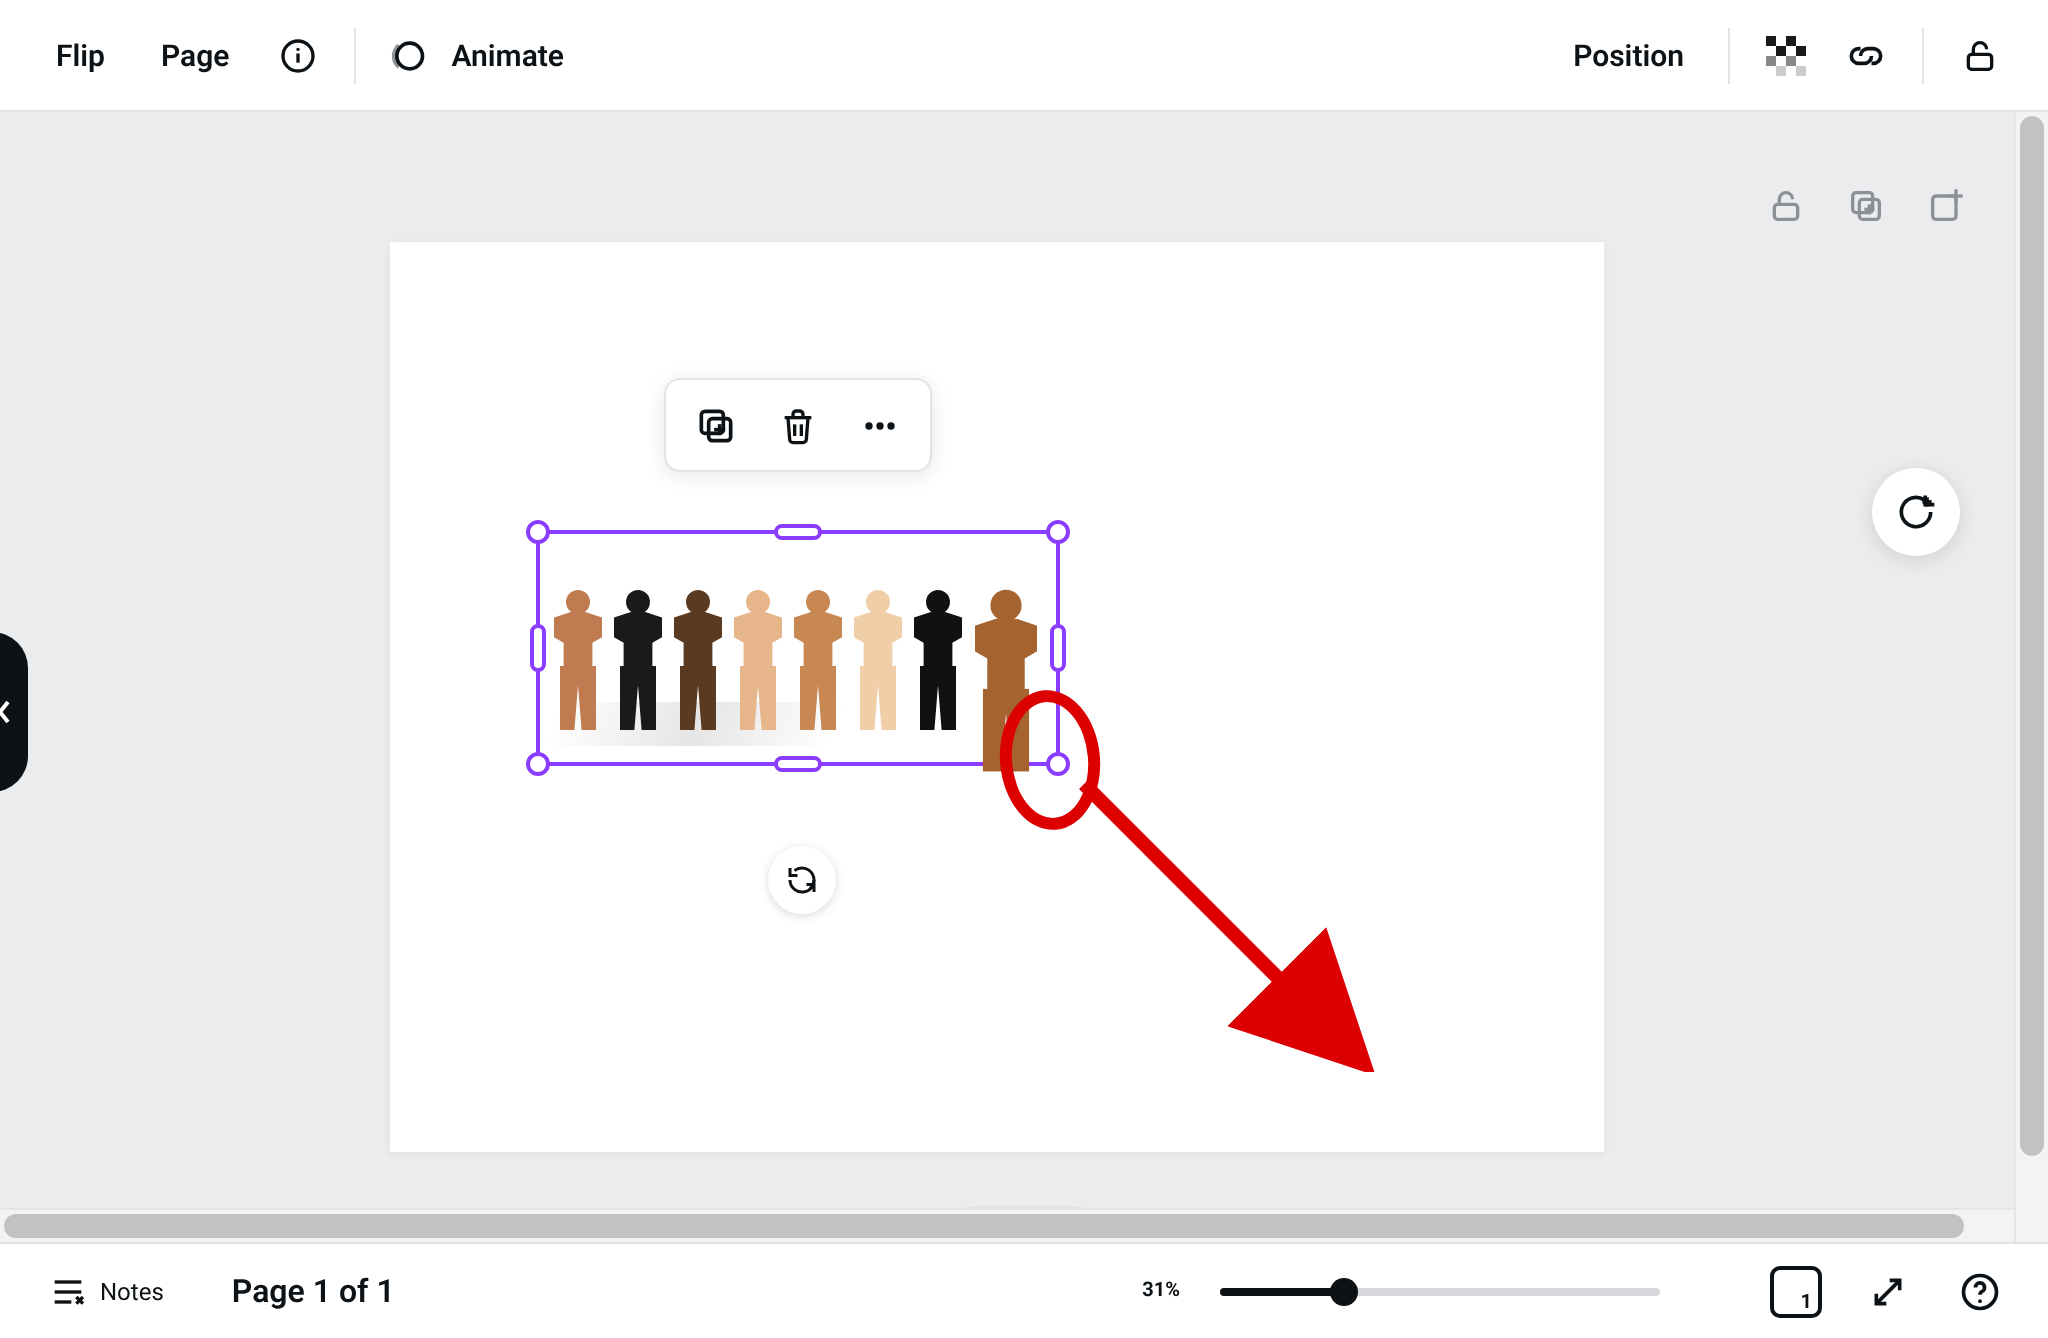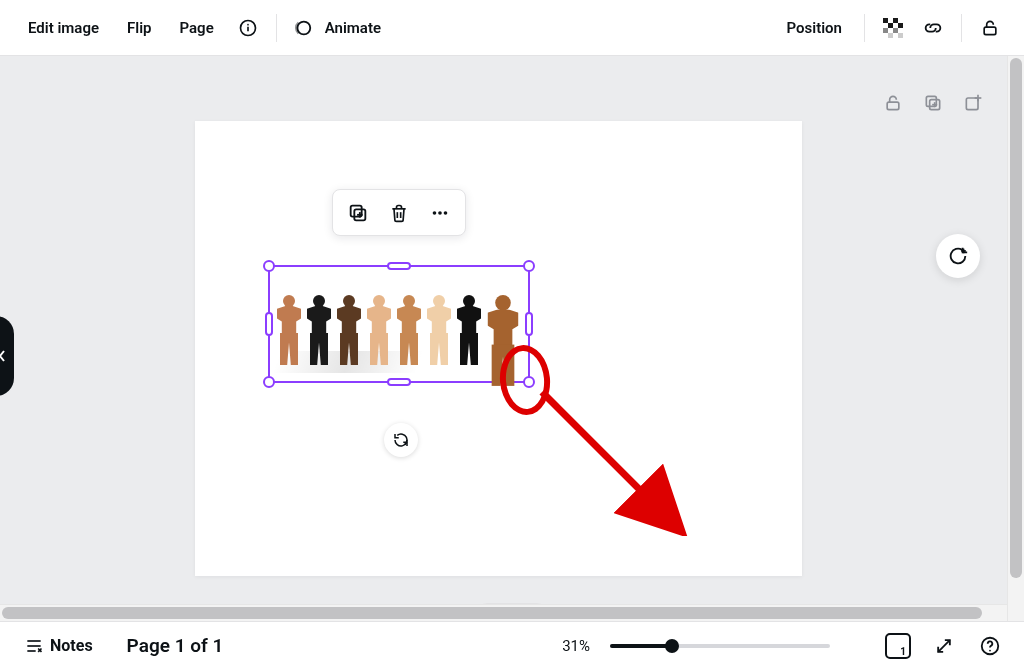--- a/index.html
+++ b/index.html
@@ -267,21 +267,20 @@
     width:26px;height:26px;border:2px solid #0d1216;border-radius:5px;
     z-index:-1; background:#fff;
   }
 
   svg { display:block; }
 </style>
 </head>
 <body>
 
 <div class="toolbar">
-  <div class="tb-item">Edit image</div>
   <div class="tb-item">Flip</div>
   <div class="tb-item">Page</div>
   <div class="tb-icon-btn">
     <svg width="20" height="20" viewBox="0 0 24 24" fill="none" stroke="#0d1216" stroke-width="2">
         <circle cx="12" cy="12" r="9"></circle>
         <line x1="12" y1="10.5" x2="12" y2="16"></line>
         <circle cx="12" cy="8" r="1" fill="#0d1216" stroke="none"></circle>
       </svg>
   </div>
   <div class="tb-sep"></div>
@@ -481,27 +480,27 @@
 </div>
 
 <div class="footer">
   <div class="foot-icon-btn" style="width:auto;padding:0 8px;gap:6px">
     <svg width="20" height="20" viewBox="0 0 24 24" fill="none" stroke="#0d1216" stroke-width="2">
         <line x1="4" y1="6" x2="20" y2="6"></line>
         <line x1="4" y1="12" x2="20" y2="12"></line>
         <line x1="4" y1="18" x2="14" y2="18"></line>
         <path d="M17 15l4 4M21 15l-4 4" stroke-width="2"></path>
       </svg>
-    <span style="font-weight:700;font-size:16px">Notes</span>
-  </div>
-  <div style="font-weight:600;font-size:19px;margin-left:16px">Page 1 of 1</div>
+    <span style="font-weight:400;font-size:12px">Notes</span>
+  </div>
+  <div style="font-weight:600;font-size:16px;margin-left:16px">Page 1 of 1</div>
 
   <div class="spacer"></div>
 
-  <div style="font-size:15px;font-weight:400">31%</div>
+  <div style="font-size:10px;font-weight:700">31%</div>
   <div class="zoom-slider">
     <div class="fill"></div>
       <div class="knob"></div>
   </div>
 
   <div class="spacer" style="flex:0 0 20px"></div>
 
   <div class="foot-icon-btn">
     <div class="page-count-badge">1</div>
   </div>

